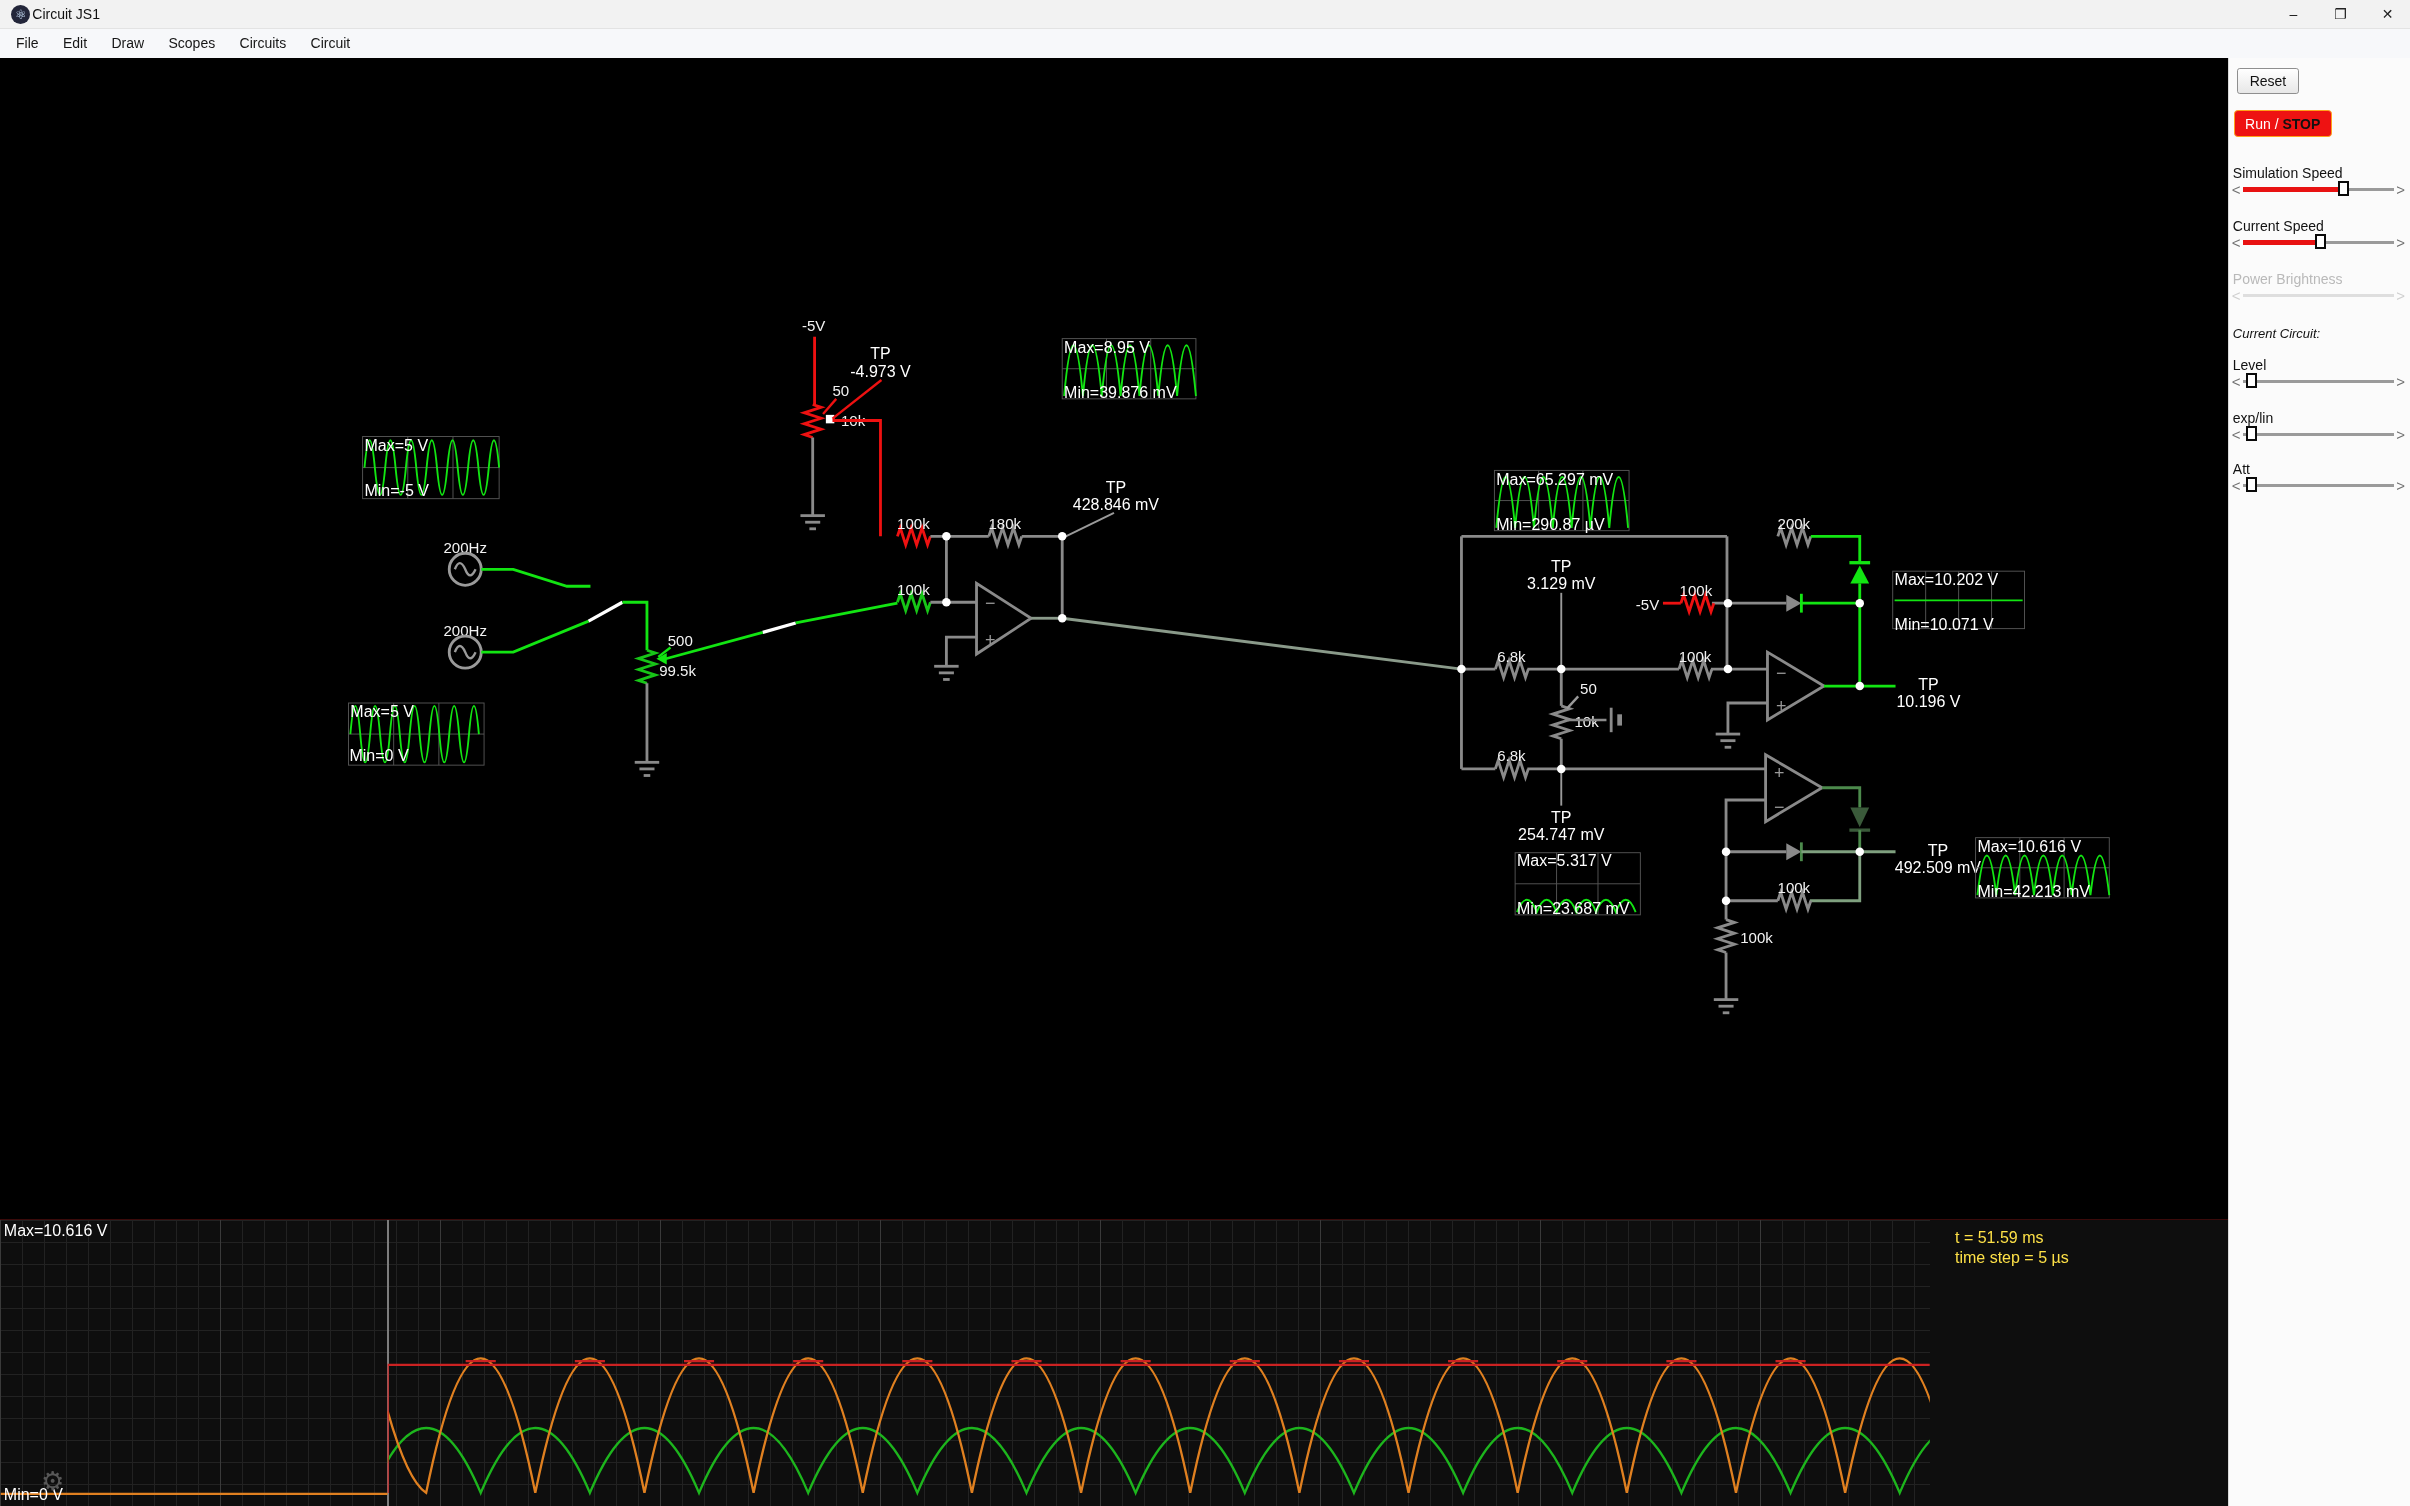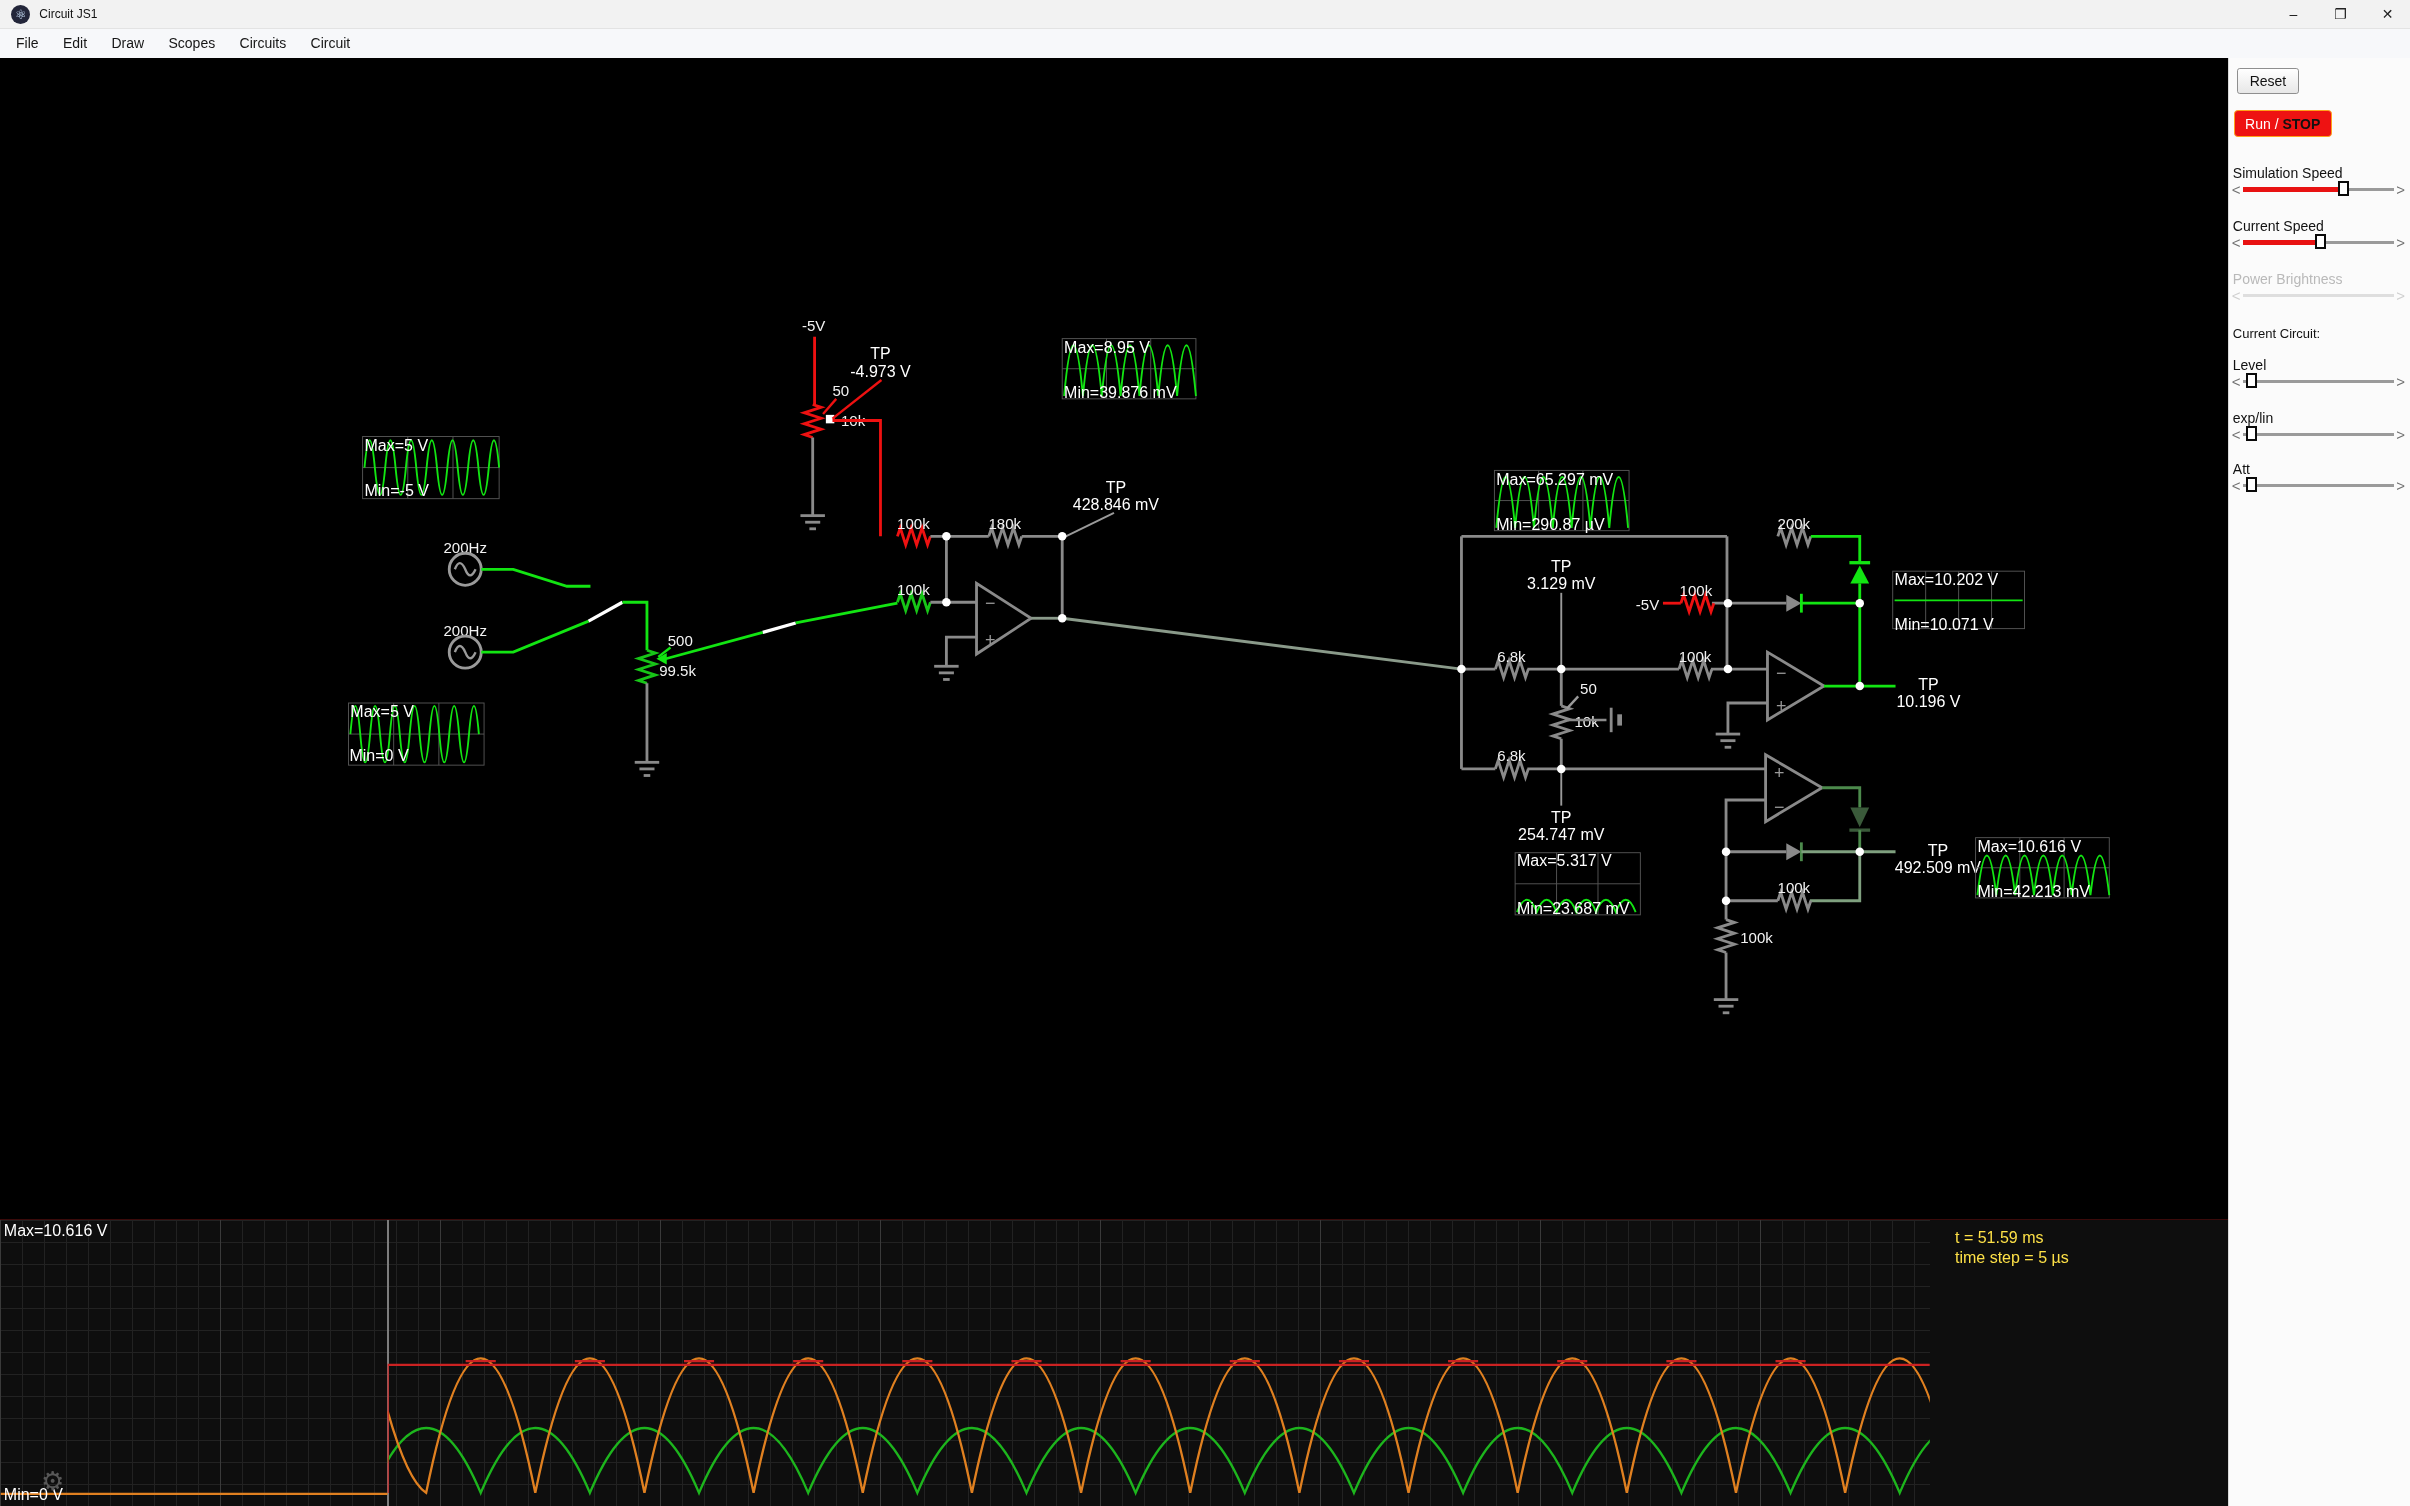--- a/index.html
+++ b/index.html
@@ -1,20 +1,20 @@
 <!DOCTYPE html>
 <html style="font-size:15px"><head>
 <meta charset="utf-8">
 <style>
   html,body{margin:0;padding:0;}
   body{width:2411px;height:1507px;background:#000;font-family:"Liberation Sans",sans-serif;overflow:hidden;position:relative;}
   
   .titlebar{position:absolute;left:0;top:0;width:2411px;height:28px;background:#f2f2f2;display:flex;align-items:center;}
   .appicon{width:19px;height:19px;border-radius:50%;background:#23263a;color:#cfe6ff;display:flex;align-items:center;justify-content:center;font-size:13px;margin-left:11.3px;}
-  .apptitle{margin-left:9px;font-size:12px;color:#111;}
+  .apptitle{margin-left:2px;font-size:14px;color:#111;}
   .winbtns{margin-left:auto;display:flex;height:28px;}
   .winbtn{width:47px;height:28px;display:flex;align-items:center;justify-content:center;font-size:14px;color:#222;}
   .menubar{position:absolute;left:0;top:28px;width:2411px;height:30px;background:#f7f8fa;border-top:0.9px solid #e3e3e3;display:flex;align-items:flex-end;padding-left:3.8px;box-sizing:border-box;}
   .menuitem{font-size:14px;color:#161616;padding:0 12.2px;line-height:30px;}
   
   .canvas{position:absolute;left:0;top:58px;width:1776px;height:1161px;background:#000;}
   .canvas svg{position:absolute;left:0;top:0;}
   .ct{fill:#fff;font-size:17px;font-family:"Liberation Sans",sans-serif;}
   .cl{fill:#f2f2f2;font-size:16px;font-family:"Liberation Sans",sans-serif;}
   .sg{fill:#9a9a9a;font-size:19px;font-family:"Liberation Sans",sans-serif;}
@@ -26,21 +26,21 @@
   .sl-label{position:absolute;left:3.8px;font-size:14px;color:#111;white-space:nowrap;}
   .sl-label.dim{color:#b9b9b9;}
   .sl-row{position:absolute;left:1.9px;width:175px;height:17px;display:flex;align-items:center;}
   .sl-arrow{color:#707070;font-size:15px;width:10.4px;text-align:center;line-height:17px;}
   .sl-row.dis .sl-arrow{color:#cfcfcf;}
   .sl-track{position:relative;flex:1;height:17px;margin:0 1.9px;}
   .sl-track .rail{position:absolute;left:0;right:0;top:6.6px;height:3.8px;background:#9a9a9a;}
   .sl-row.dis .rail{background:#dedede;}
   .sl-track .fill{position:absolute;left:0;top:5.6px;height:5.6px;background:#e81212;}
   .sl-thumb{position:absolute;top:0;width:6.6px;height:11.3px;background:#fff;border:2.8px solid #0a0a0a;}
-  .cc-label{position:absolute;left:3.8px;font-size:13px;color:#111;}
+  .cc-label{position:absolute;left:3.8px;font-size:13px;color:#111;font-style:italic;}
   
   .scopepanel{position:absolute;left:0;top:1219px;width:2228px;height:287px;background:#0e0e0e;border-top:1.9px solid #3a0a0a;box-sizing:border-box;}
   .scopegrid{position:absolute;left:0;top:0;width:1930px;height:287px;
     background:
       repeating-linear-gradient(to right,#3a3a3a 0 0.9px,transparent 0.9px 220px),
       repeating-linear-gradient(to right,#222 0 0.9px,transparent 0.9px 22px),
       repeating-linear-gradient(to bottom,#222 0 0.9px,transparent 0.9px 22px);}
   .scopecursor{position:absolute;left:387px;top:0;width:1.9px;height:287px;background:#7d7d7d;}
   .scopepanel svg{position:absolute;left:0;top:0;}
   .smax{position:absolute;left:3.8px;top:1.9px;color:#fff;font-size:16px;}

